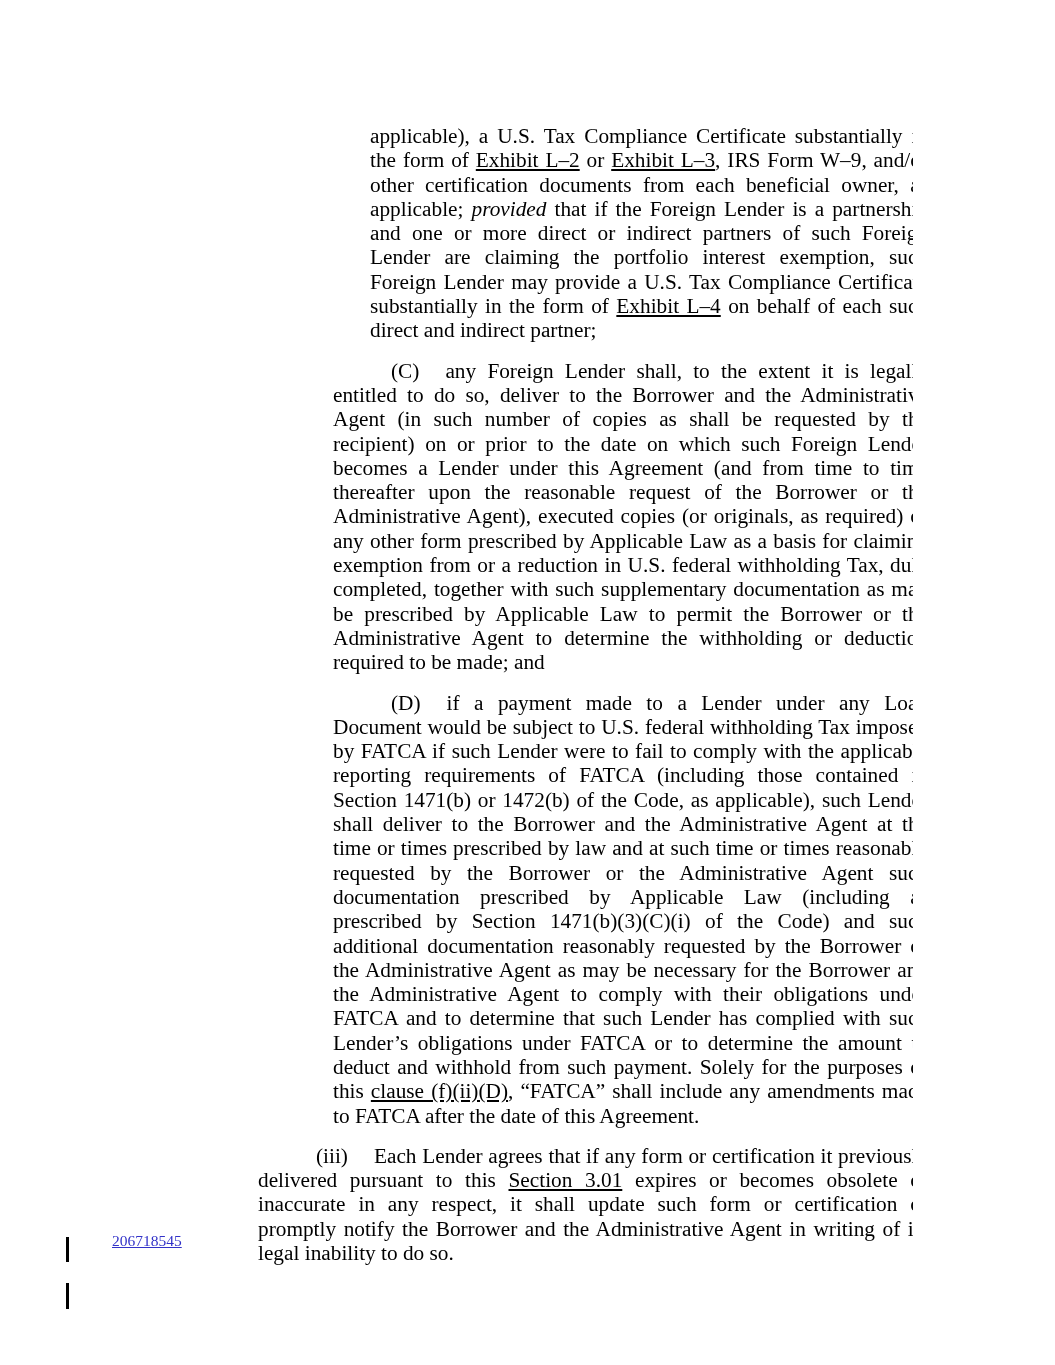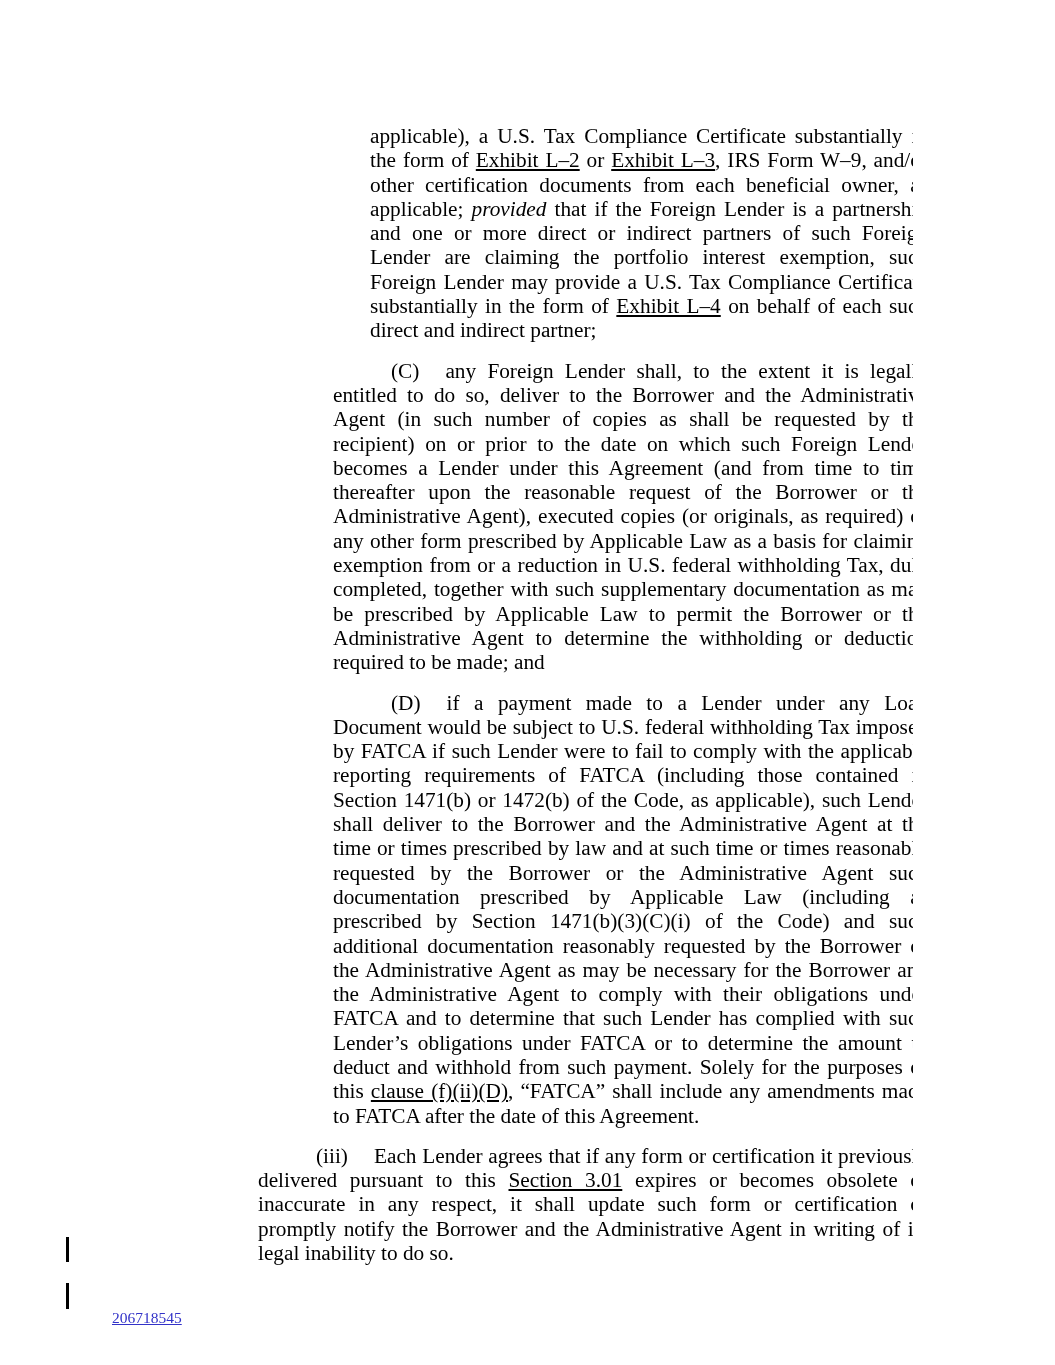--- a/index.html
+++ b/index.html
@@ -38,21 +38,21 @@
     left: 0;
     top: 1260px;
     width: 1055px;
     text-align: right;
     font-size: 21px;
     line-height: 24px;
   }
   .footer-link {
     position: absolute;
     left: 112px;
-    top: 1309px;
+    top: 1232px;
     font-size: 15.5px;
     line-height: 17px;
     text-decoration: underline;
   }
   .change-bar {
     position: absolute;
     left: 66px;
     width: 2.5px;
     background: #000000;
   }

